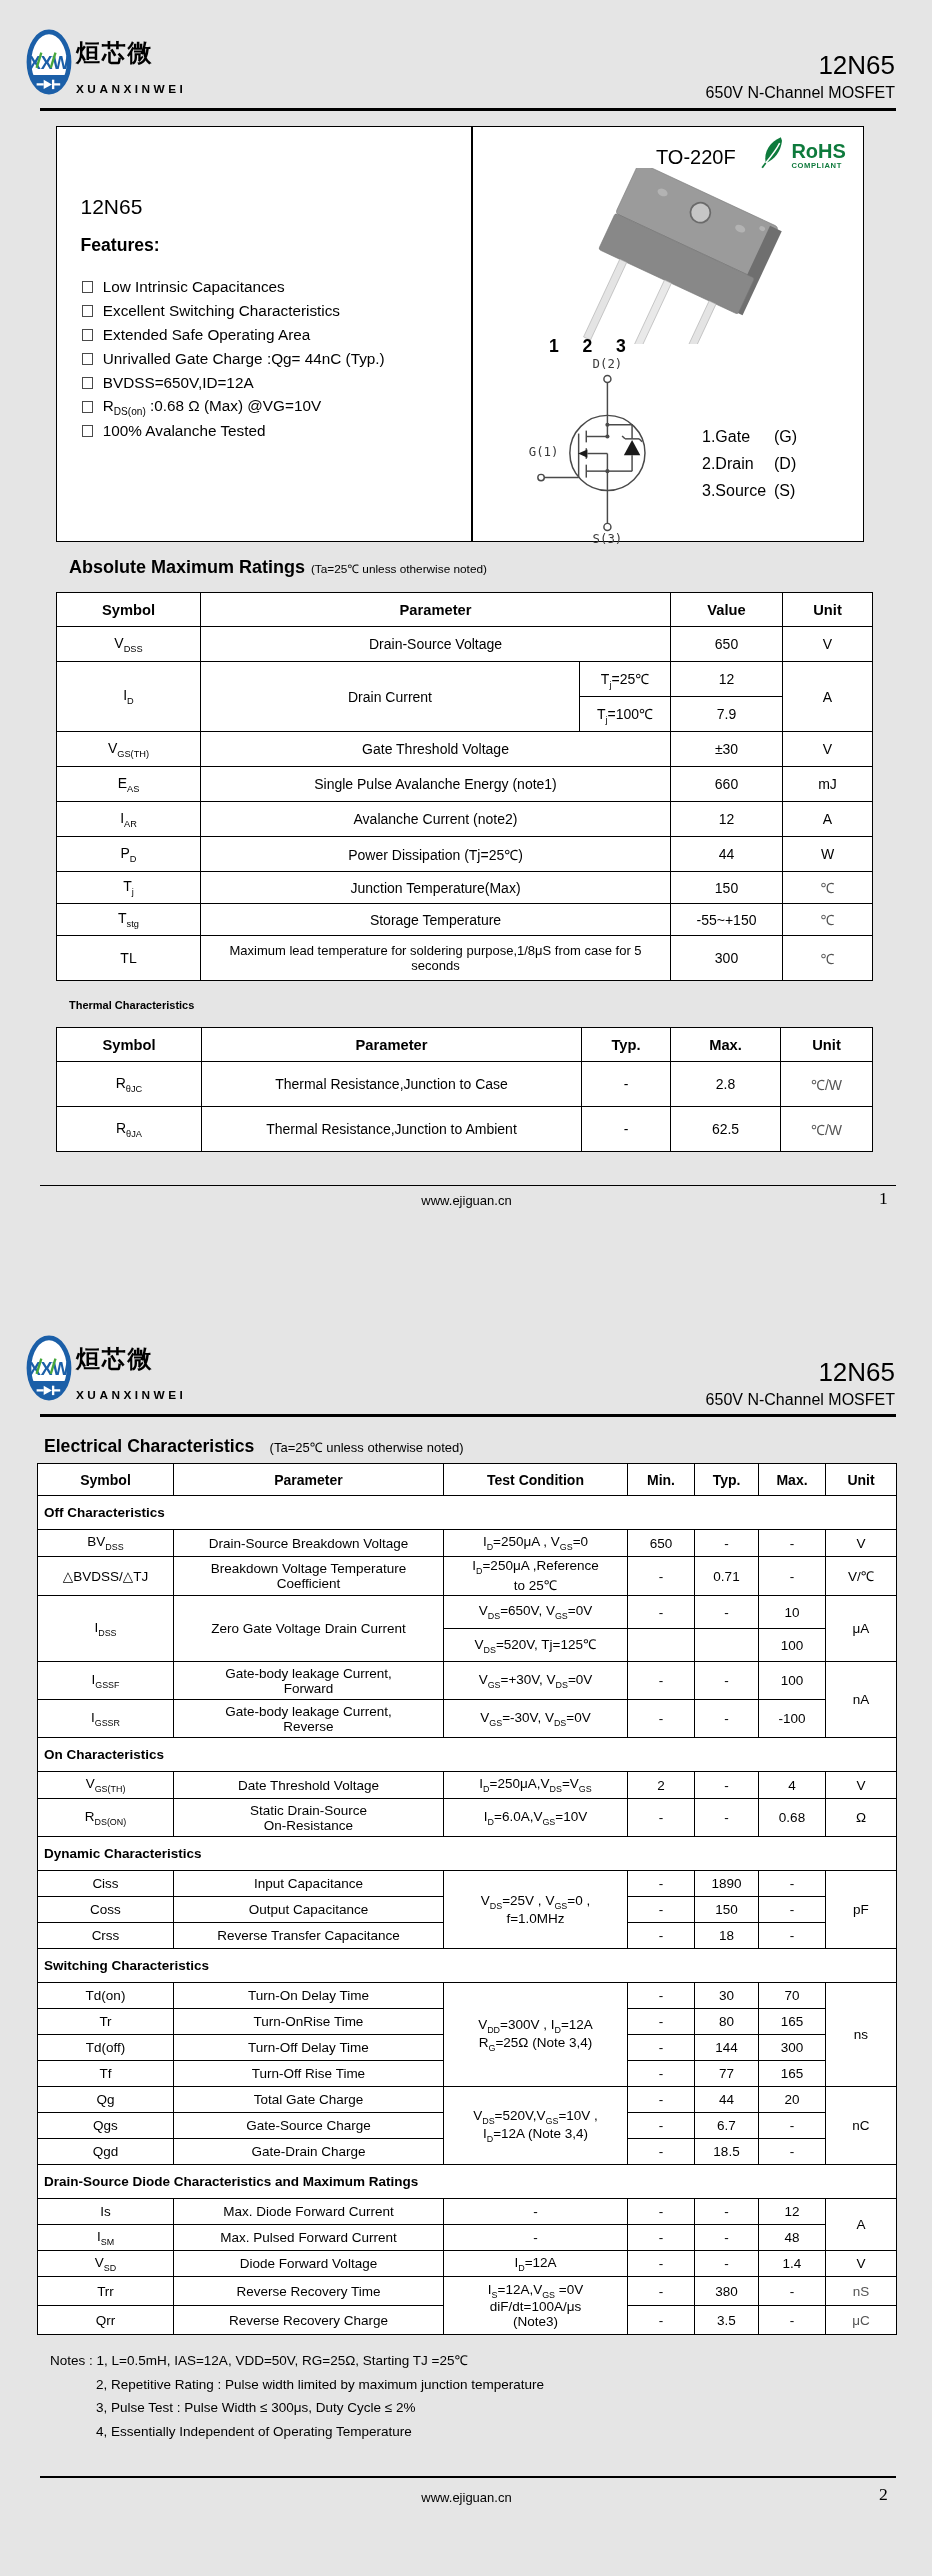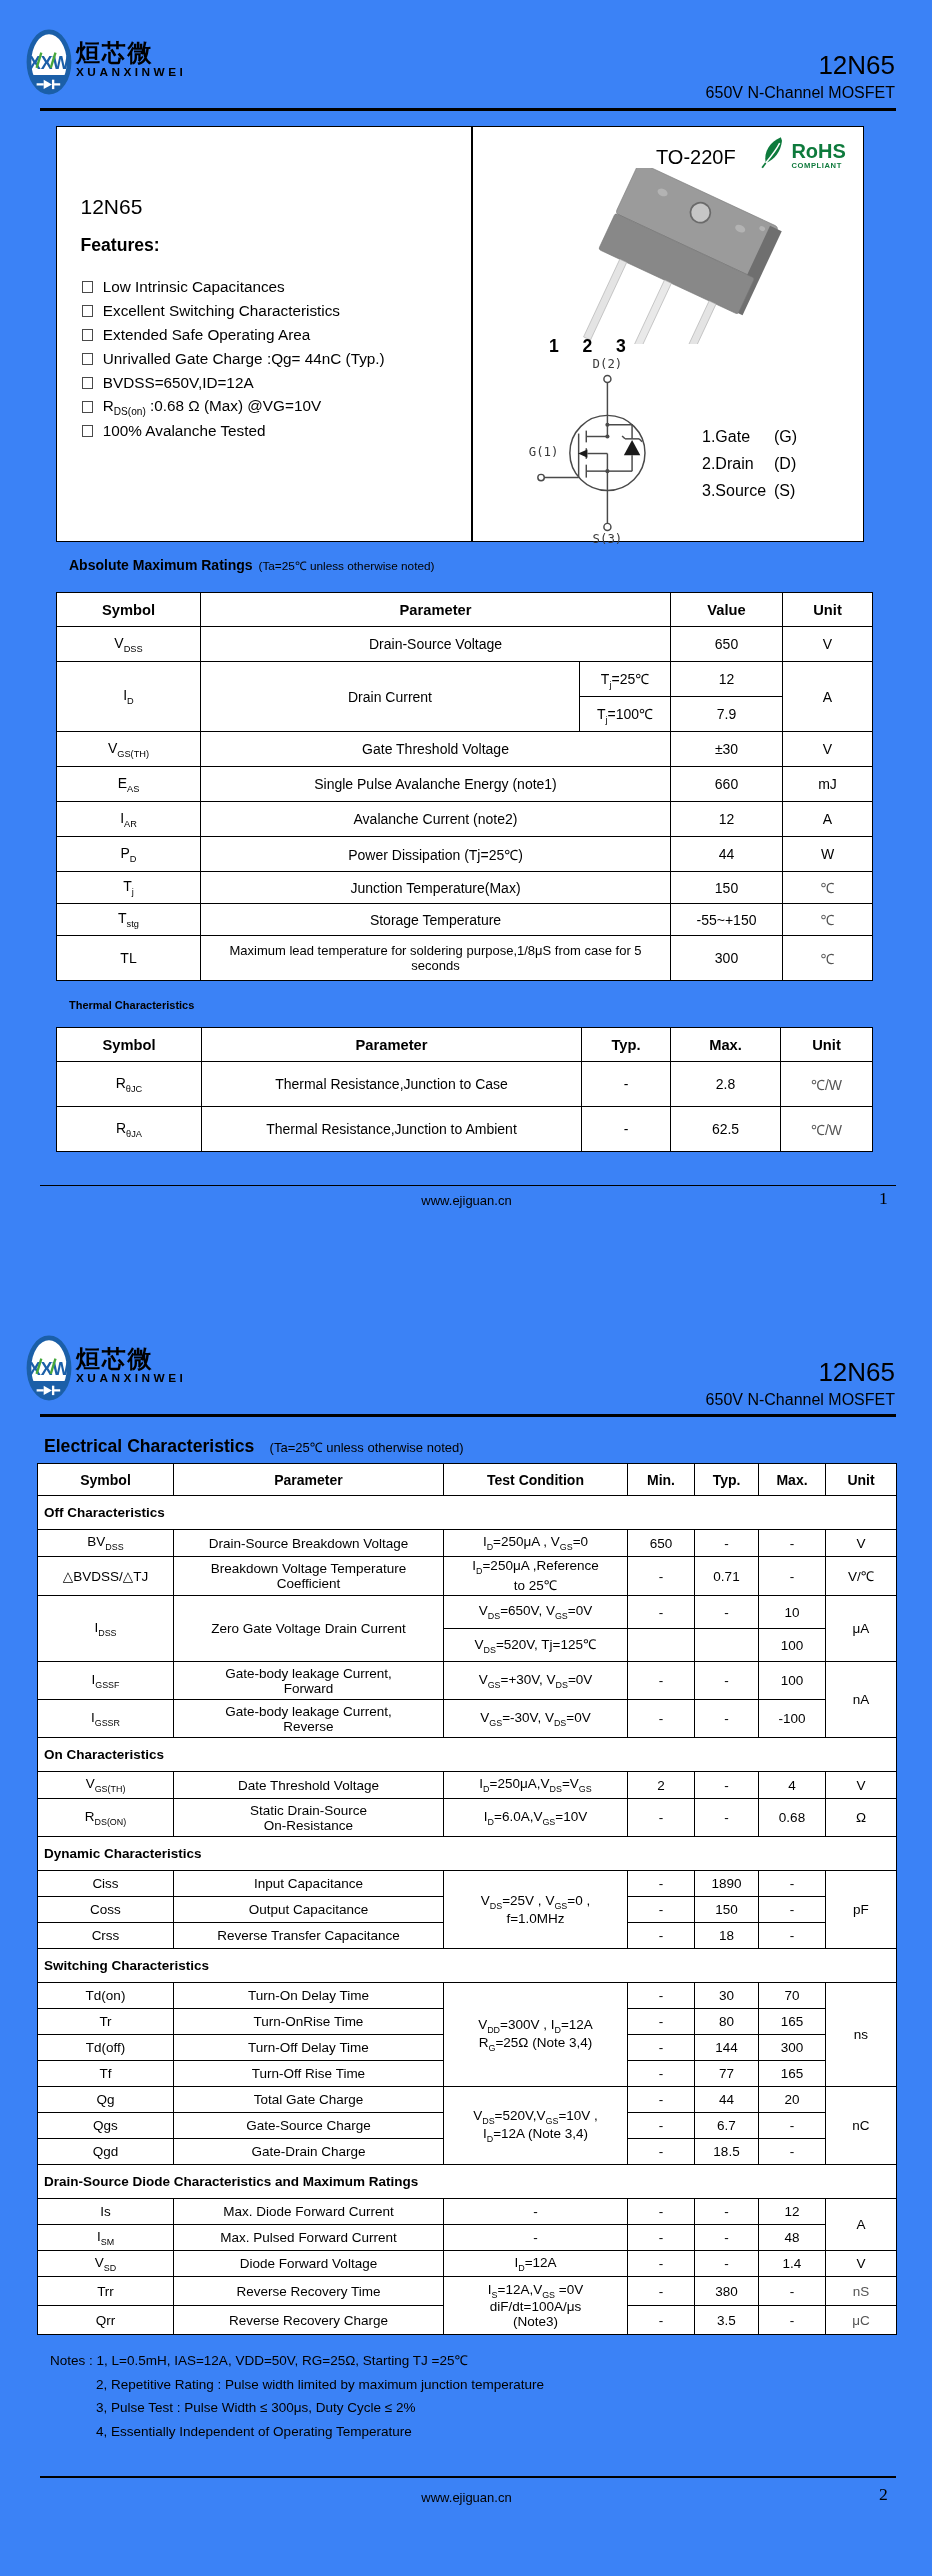--- a/index.html
+++ b/index.html
@@ -1,23 +1,23 @@
 <!DOCTYPE html>
 <html style="font-size:9.4px"><head>
 <meta charset="utf-8">
 <style>
   html,body{margin:0;padding:0;background:#fff}
-  #root{position:relative;width:933px;height:2576px;background:#3b82f6;overflow:hidden;
+  #root{position:relative;width:933px;height:2576px;background:#e5e5e5;overflow:hidden;
         font-family:"Liberation Sans",sans-serif;color:#000}
   .abs{position:absolute}
   .rule{background:#000}
 
   
   .brand-cn{font-size:24px;font-weight:bold;letter-spacing:1.8px;line-height:1}
-  .brand-en{font-size:11.8px;font-weight:600;letter-spacing:3.5px;margin-top:0}
+  .brand-en{font-size:11.8px;font-weight:600;letter-spacing:3.5px;margin-top:17px}
   .part-block{text-align:right}
   .part-no{font-size:26px;font-weight:400;line-height:1}
   .part-sub{font-size:16px;margin-top:5.9px}
 
   
   .box{border:1.8px solid #000;background:#fff}
   .vdiv{position:absolute;top:0;bottom:0;left:414px;width:1.8px;background:#000}
   .pbox-part{font-size:21px}
   .pbox-feat{font-size:17.6px;font-weight:bold}
   .feat-item{display:flex;align-items:center;height:24px;font-size:15.3px;white-space:nowrap}
@@ -25,21 +25,21 @@
   .to220{font-size:20px}
   .rohs-wrap{display:flex;align-items:flex-end}
   .rohs-txt{color:#0e7a3c;font-weight:bold;line-height:1;margin-left:2.4px}
   .rohs-main{font-size:20px}
   .rohs-sub{font-size:7.6px;letter-spacing:0.6px;margin-top:1.2px}
   .pins123{font-size:17.6px;font-weight:bold;letter-spacing:9.4px}
   .pin-leg-row{display:flex;align-items:center;height:27px;font-size:16px}
   .pin-leg-name{width:72px}
 
   
-  .h-title{font-size:14px;font-weight:bold}
+  .h-title{font-size:18px;font-weight:bold}
   .h-cond{font-size:11.8px;font-weight:normal;margin-left:5.9px}
   .h2-title{font-size:11px;font-weight:bold}
 
   
   table.t{border-collapse:collapse;table-layout:fixed;border:1.8px solid #000;background:#fff}
   .t td,.t th{border:1.2px solid #000;padding:1.2px 4.7px;font-size:14px;text-align:center;
               vertical-align:middle;overflow:hidden}
   .t th{font-weight:bold;font-size:14.7px}
   .t2 td{font-size:13.5px}
   .t2 th{font-size:14px}

